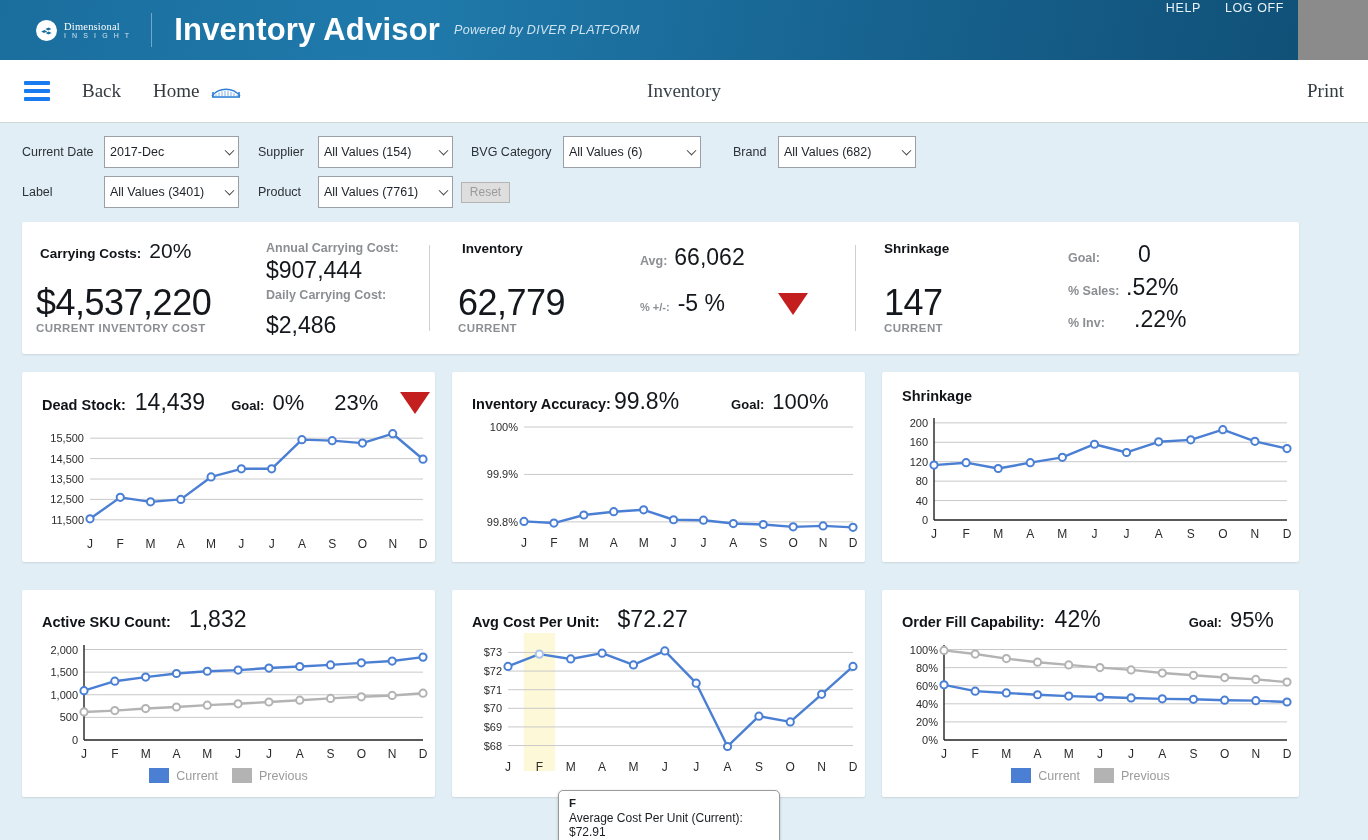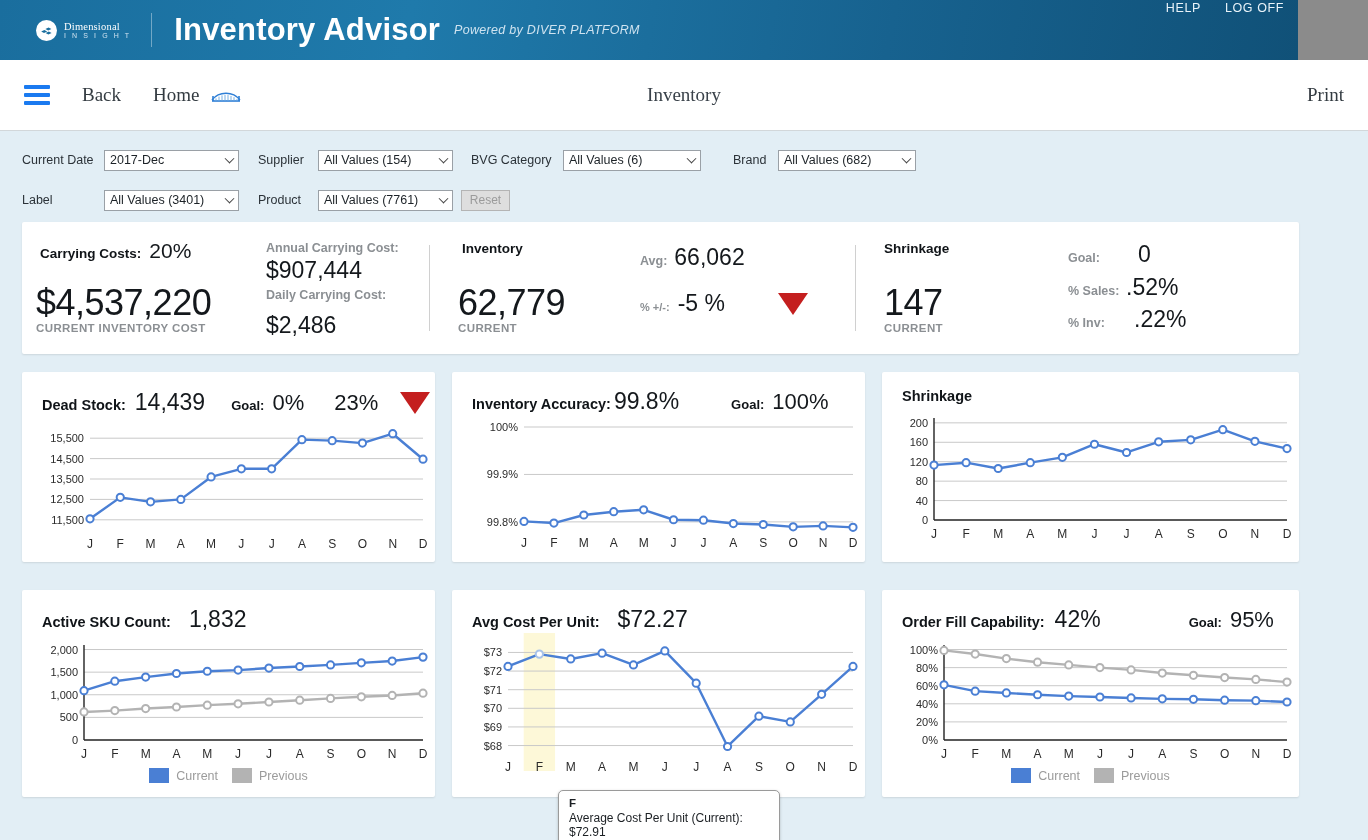--- a/index.html
+++ b/index.html
@@ -39,21 +39,21 @@
   .logo-text .l1 { color: #ffffff; font-size: 10.5px; font-family: "Liberation Serif", serif; letter-spacing: .2px; }
   .logo-text .l2 { color: #cfe2ef; font-size: 7px; letter-spacing: 2.1px; }
   .brand-divider { width: 1px; height: 34px; background: rgba(255,255,255,.38); margin: 0 22px 0 20px; }
   .app-title { color: #ffffff; font-size: 31px; font-weight: 700; letter-spacing: .2px; }
   .powered { color: #cfe3f0; font-size: 12.5px; font-style: italic; margin-left: 14px; letter-spacing: .3px; }
   .brand-right { position: absolute; right: 84px; top: 1px; display: flex; gap: 24px; z-index: 3; }
   .brand-right a { color: #e9f3f9; font-size: 12.5px; text-decoration: none; letter-spacing: .6px; }
 
   
   .navbar {
-    height: 71px; background: #ffffff; border-bottom: 1px solid #d2d7da;
+    height: 63px; background: #ffffff; border-bottom: 1px solid #d2d7da;
     display: flex; align-items: center; padding: 6px 24px; position: relative;
   }
   .hamburger { width: 26px; display: flex; flex-direction: column; gap: 4px; cursor: pointer; }
   .hamburger span { display: block; height: 4px; background: #1a7af0; border-radius: 1px; }
   .nav-link {
     font-size: 19px; color: #333b41; margin-left: 32px; cursor: pointer;
     font-family: "Liberation Serif", serif;
   }
   .bridge-icon { margin-left: 12px; display: flex; align-items: center; }
   .nav-center {
@@ -64,21 +64,21 @@
   .nav-print {
     margin-left: auto; font-size: 19px; color: #333b41; cursor: pointer;
     font-family: "Liberation Serif", serif;
   }
 
   
   .filters { padding: 14px 0 10px 22px; }
   .filter-row { display: flex; align-items: center; height: 30px; margin-bottom: 10px; }
   .flabel { font-size: 12.5px; color: #2b3238; }
   .fsel {
-    height: 21px; border: 1px solid #9aa0a6; background: #ffffff;
+    height: 32px; border: 1px solid #9aa0a6; background: #ffffff;
     font-size: 12.5px; color: #1c2227; padding: 0 20px 0 5px;
     position: relative; display: flex; align-items: center; cursor: pointer;
   }
   .fsel .chev {
     position: absolute; right: 5px; top: 50%; width: 7px; height: 7px;
     border-right: 1.4px solid #444; border-bottom: 1.4px solid #444;
     transform: translateY(-70%) rotate(45deg);
   }
   .reset-btn {
     height: 21px; min-width: 49px; border: 1px solid #b4b4b4; background: #dedede;

